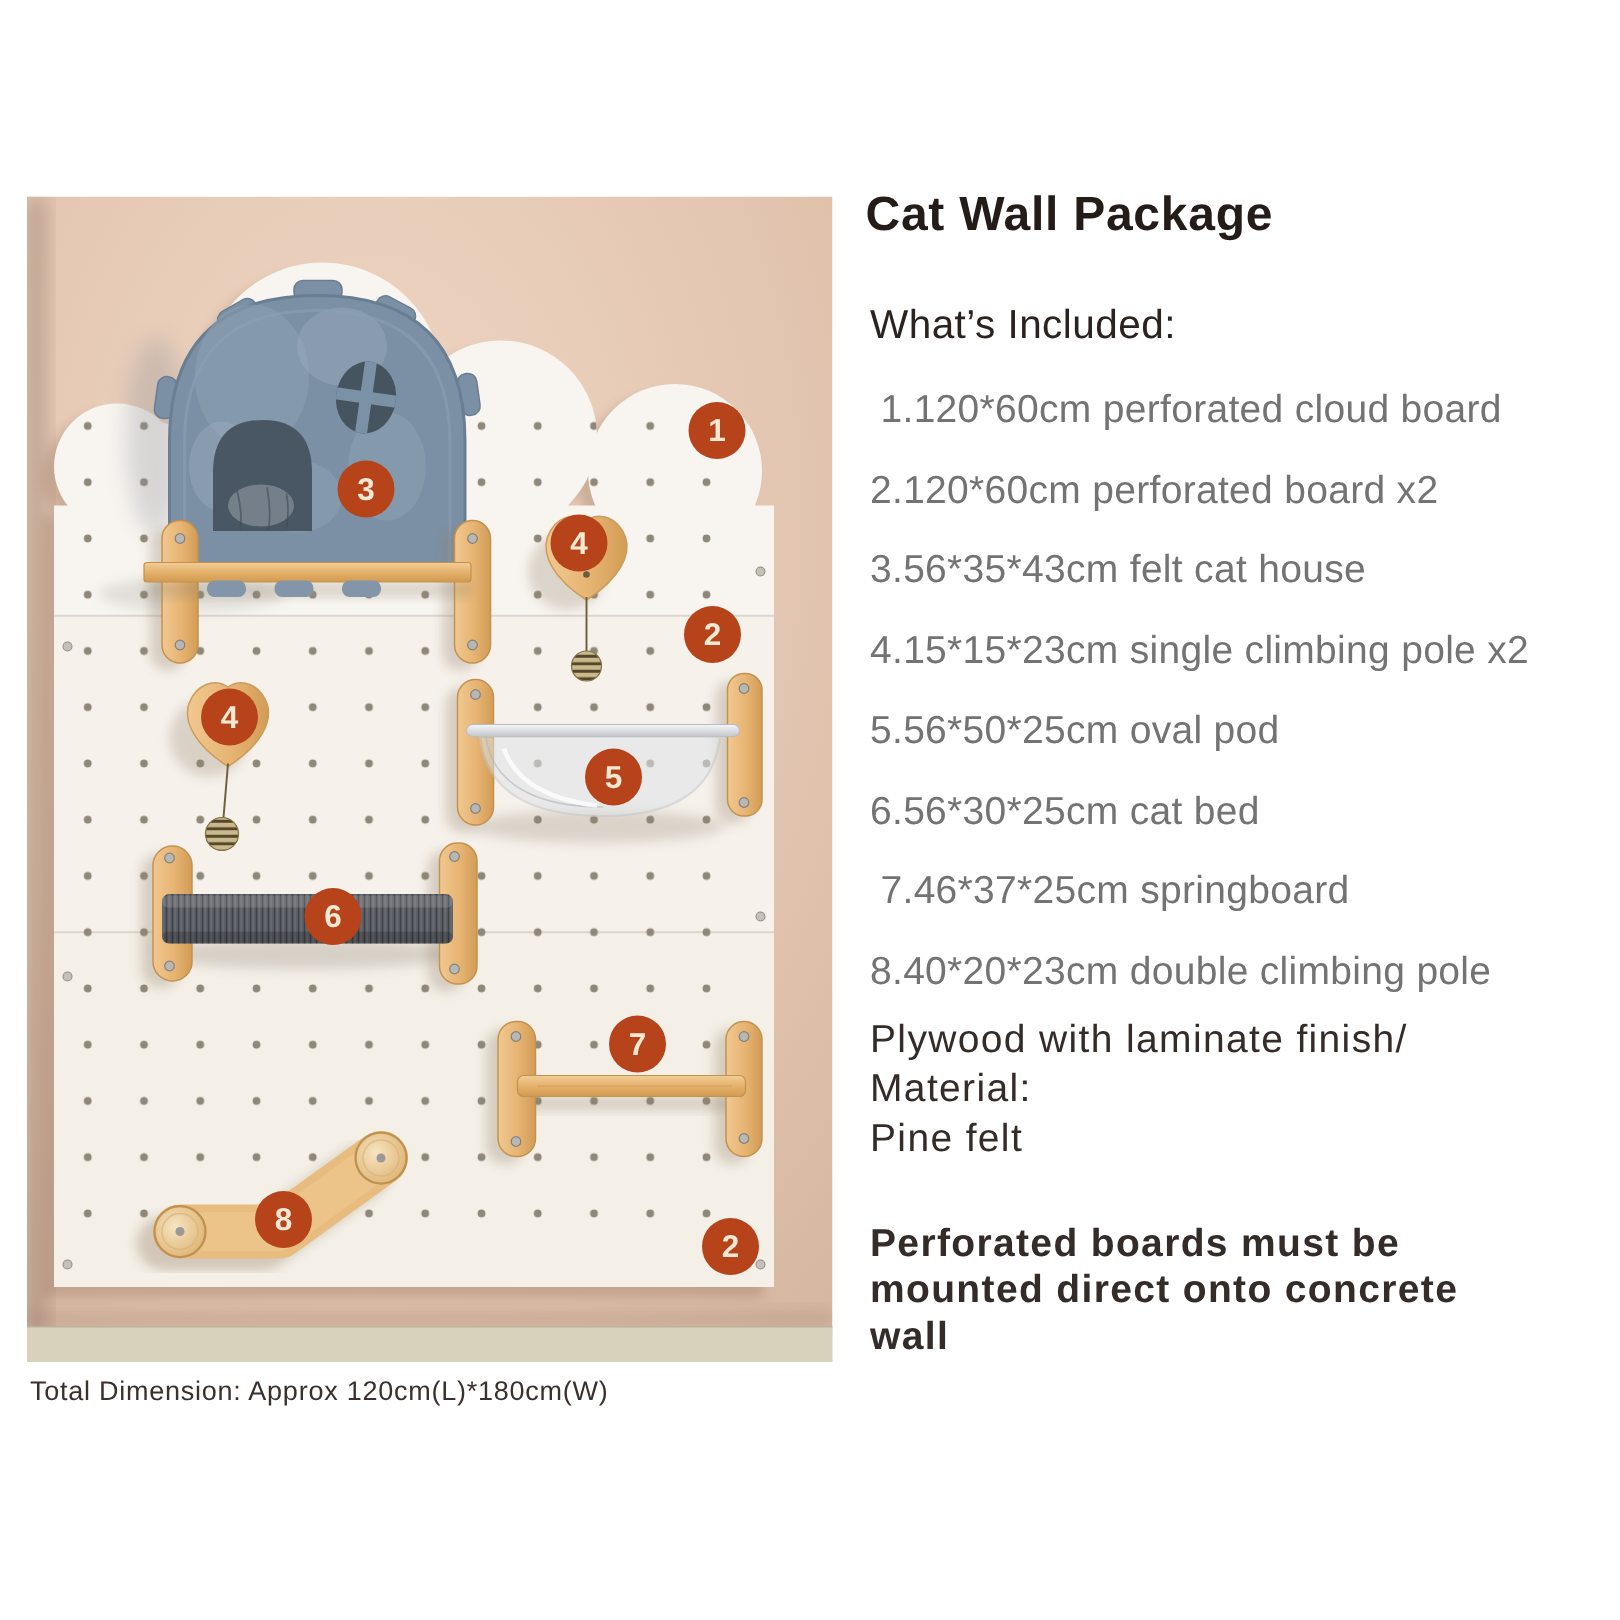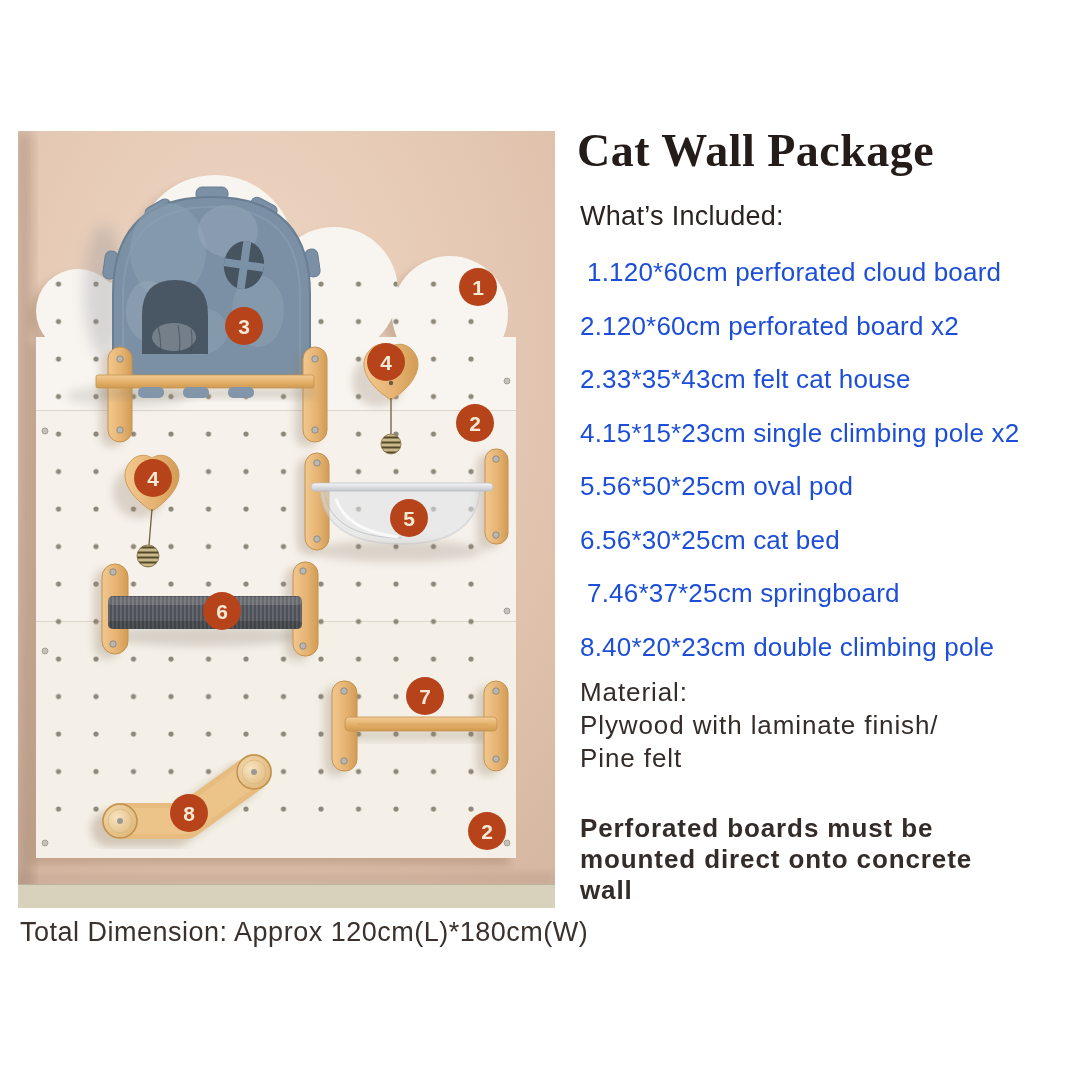--- a/index.html
+++ b/index.html
@@ -18,31 +18,31 @@
   .m2{left:349px;top:212px;}
   .m3{left:438px;top:273px;}
   .m4{left:116px;top:328px;}
   .m5{left:372px;top:368px;}
   .m6{left:185px;top:461px;}
   .m7{left:388px;top:546px;}
   .m8{left:152px;top:663px;}
   .m9{left:450px;top:681px;}
 
   
-  .title{position:absolute;left:577px;top:124px;font-size:46px;font-weight:700;
-         letter-spacing:.5px;color:#241c19;font-family:Liberation Serif, serif;}
+  .title{position:absolute;left:577px;top:124px;font-size:32px;font-weight:700;
+         letter-spacing:.5px;color:#241c19;}
   .subheading{position:absolute;left:580px;top:201px;font-size:27px;color:#2a2320;letter-spacing:.3px;}
   .items{position:absolute;left:580px;top:246px;width:480px;}
-  .item{height:53.5px;display:flex;align-items:center;font-size:26px;color:#1d4ed8;letter-spacing:.2px;}
+  .item{height:53.5px;display:flex;align-items:center;font-size:26px;color:#737373;letter-spacing:.2px;}
   .item:nth-child(1),.item:nth-child(7){padding-left:7px;}
   .material{position:absolute;left:580px;top:676px;font-size:26px;line-height:33px;
             color:#342c29;letter-spacing:.9px;}
   .note{position:absolute;left:580px;top:813px;width:434px;font-size:26px;line-height:31px;
         color:#342c29;letter-spacing:.9px;font-weight:bold;}
-  .caption{position:absolute;left:20px;top:917px;font-size:27px;color:#3a312d;letter-spacing:.5px;}
+  .caption{position:absolute;left:20px;top:917px;font-size:18px;color:#3a312d;letter-spacing:.5px;}
 </style>
 </head>
 <body>
 
 <div class="canvas">
 
   <div id="photo">
     <svg width="537" height="777" viewBox="0 0 537 777">
       <defs>
         <radialGradient id="wallshine" cx="0.42" cy="0.28" r="0.95">
@@ -285,30 +285,30 @@
     <div class="marker m8">8</div>
     <div class="marker m9">2</div>
   </div>
 
   <div class="title">Cat Wall Package</div>
   <div class="subheading">What’s Included:</div>
 
   <div class="items">
     <div class="item">1.120*60cm perforated cloud board</div>
     <div class="item">2.120*60cm perforated board x2</div>
-    <div class="item">2.33*35*43cm felt cat house</div>
+    <div class="item">3.56*35*43cm felt cat house</div>
     <div class="item">4.15*15*23cm single climbing pole x2</div>
     <div class="item">5.56*50*25cm oval pod</div>
     <div class="item">6.56*30*25cm cat bed</div>
     <div class="item">7.46*37*25cm springboard</div>
     <div class="item">8.40*20*23cm double climbing pole</div>
   </div>
 
   <div class="material">
+    <div>Plywood with laminate finish/</div>
     <div>Material:</div>
-    <div>Plywood with laminate finish/</div>
     <div>Pine felt</div>
   </div>
 
   <div class="note">Perforated boards must be mounted direct onto concrete wall</div>
 
   <div class="caption">Total Dimension: Approx 120cm(L)*180cm(W)</div>
 </div>
 
 </body></html>

